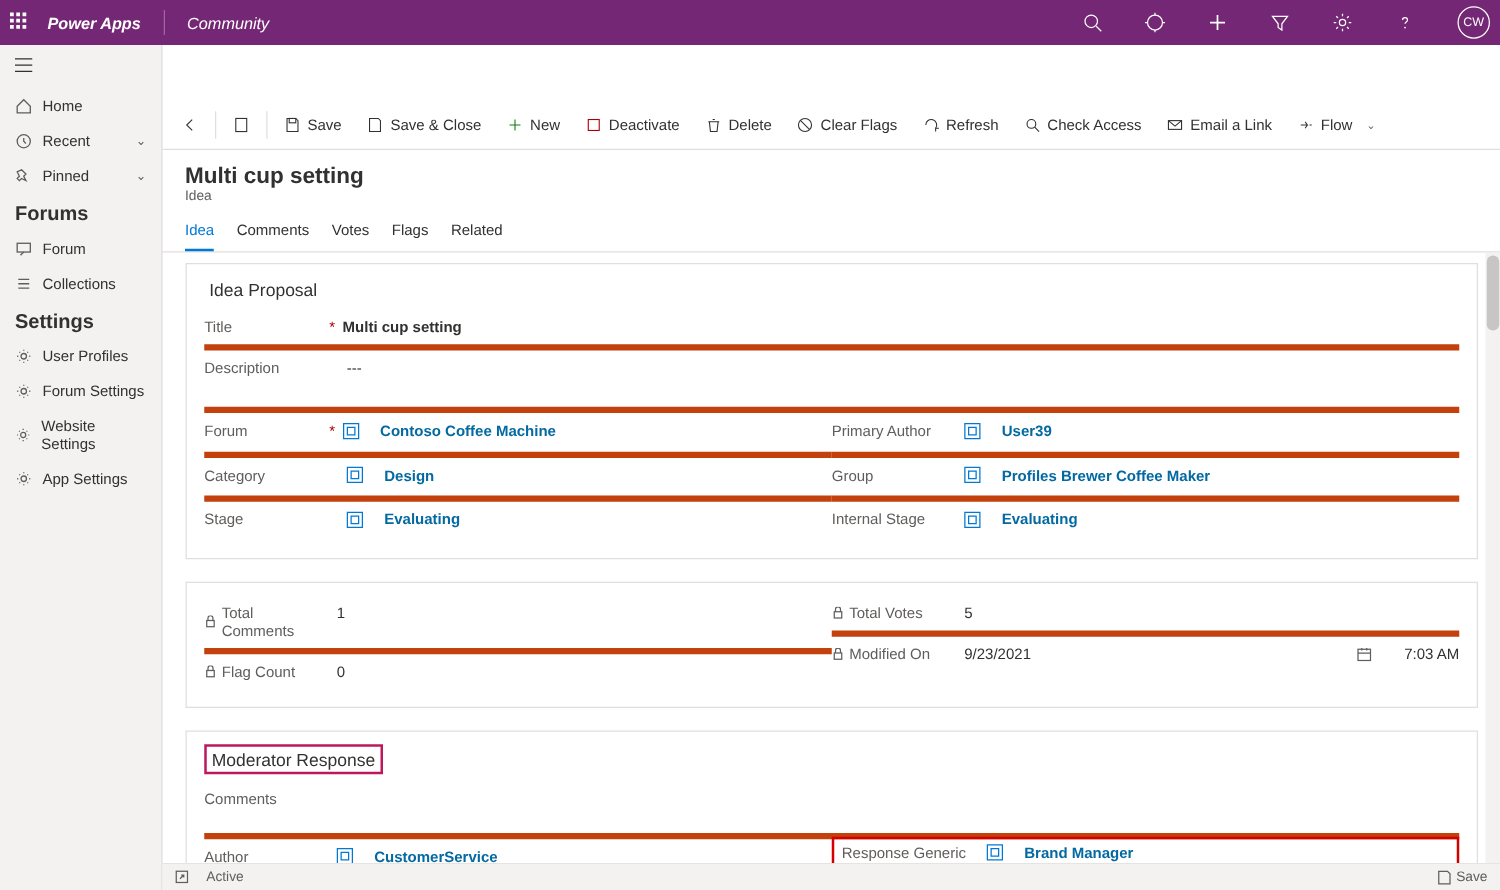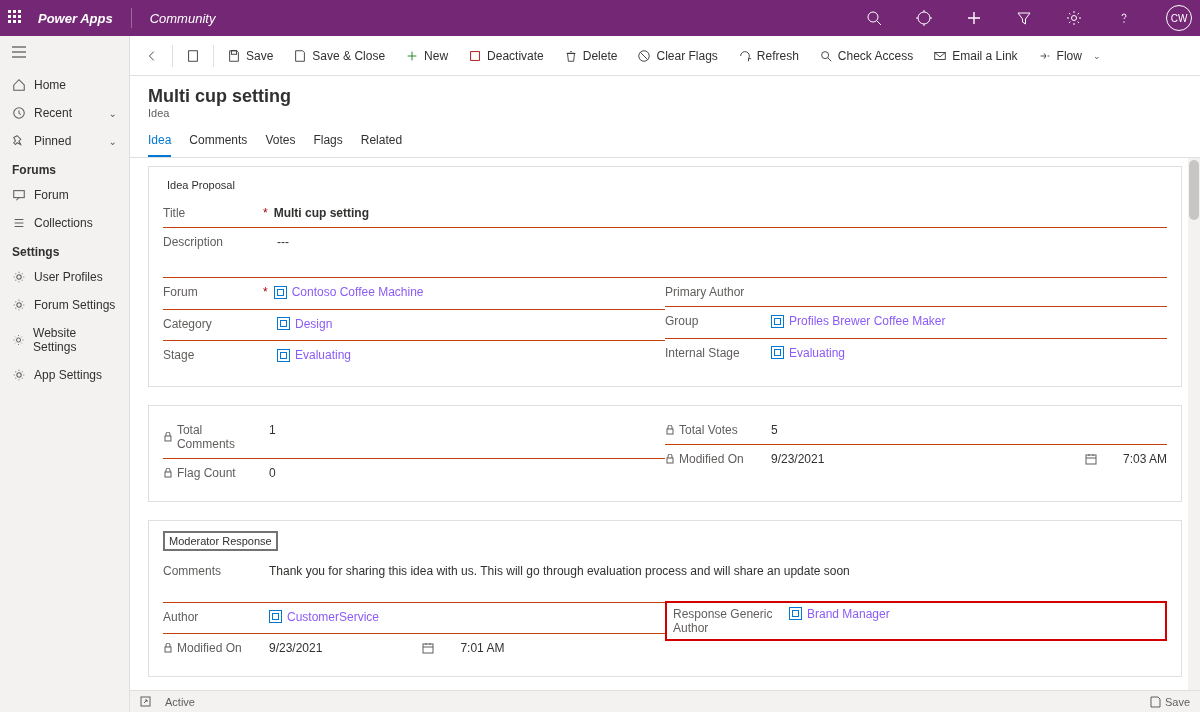--- a/index.html
+++ b/index.html
@@ -17,49 +17,49 @@
 .top-icon { width: 16px; height: 16px; fill: #fff; cursor: pointer; }
 .avatar { width: 26px; height: 26px; border-radius: 50%; border: 1px solid #fff; display: flex; align-items: center; justify-content: center; font-size: 10px; cursor: pointer; }
 
 
 .shell { display: flex; height: 676px; }
 .sidebar { width: 130px; background: #f3f2f1; border-right: 1px solid #e1dfdd; display: flex; flex-direction: column; }
 .hamburger { padding: 10px 12px; cursor: pointer; }
 .nav-item { display: flex; align-items: center; padding: 7px 12px; gap: 8px; cursor: pointer; color: #323130; }
 .nav-item .chev { margin-left: auto; font-size: 10px; color: #605e5c; }
 .nav-icon { width: 14px; height: 14px; fill: none; stroke: #605e5c; stroke-width: 1.2; }
-.nav-group { padding: 8px 12px 4px; font-weight: 600; font-size: 12px; color: #323130; }
-
-.content { flex: 1; display: flex; flex-direction: column; position: relative; }
+.nav-group { padding: 8px 12px 4px; font-weight: 600; font-size: 16px; color: #323130; }
+
+.content { flex: 1; display: flex; flex-direction: column; position: relative; margin-top: 44px; }
 .cmd-bar { height: 40px; border-bottom: 1px solid #e1dfdd; display: flex; align-items: center; padding: 0 6px; gap: 2px; }
 .cmd-btn { display: flex; align-items: center; gap: 5px; padding: 6px 9px; cursor: pointer; font-size: 12px; border-radius: 2px; }
 .cmd-icon { width: 14px; height: 14px; }
 .cmd-sep { width: 1px; height: 22px; background: #e1dfdd; margin: 0 2px; }
 
 .record-header { padding: 10px 18px 0; }
 .record-title { font-size: 18px; font-weight: 600; }
 .record-sub { font-size: 11px; color: #605e5c; }
 
 .tabs { display: flex; gap: 18px; padding: 14px 18px 0; border-bottom: 1px solid #e1dfdd; }
 .tab { padding-bottom: 8px; cursor: pointer; color: #323130; }
 .tab.active { color: #0078d4; border-bottom: 2px solid #0078d4; font-weight: 400; }
 
 .form-area { flex: 1; overflow-y: auto; padding: 8px 18px 8px 8px; background: #fff; position: relative; }
 .panel { border: 1px solid #e1dfdd; margin: 0 0 18px 10px; padding: 10px 14px 14px; }
-.panel-title { font-size: 11px; color: #323130; margin-bottom: 6px; padding: 2px 4px; display: inline-block; }
-.high { border: 2px solid #737373; }
+.panel-title { font-size: 14px; color: #323130; margin-bottom: 6px; padding: 2px 4px; display: inline-block; }
+.high { border: 2px solid #be185d; }
 
 .row2 { display: flex; }
 .col { flex: 1; }
-.field { display: flex; align-items: flex-start; padding: 7px 0; border-bottom: 1px solid #c2410c; }
+.field { display: flex; align-items: flex-start; padding: 7px 0; border-bottom: 5px solid #c2410c; }
 .field:last-child { border-bottom: none; }
 .label { width: 100px; color: #605e5c; font-size: 12px; display: flex; align-items: center; gap: 4px; }
 .req { color: #a80000; }
 .value { flex: 1; padding-left: 6px; font-size: 12px; }
-.lookup { color: #8b5cf6; font-weight: 400; display: inline-flex; align-items: center; gap: 5px; cursor: pointer; }
+.lookup { color: #0369a1; font-weight: 700; display: inline-flex; align-items: center; gap: 17px; cursor: pointer; }
 .lookup-icon { width: 13px; height: 13px; border: 1px solid #0078d4; display: inline-block; position: relative; }
 .lookup-icon::after { content: ""; position: absolute; inset: 2px; border: 1px solid #0078d4; }
 .bold { font-weight: 600; }
 .lock { width: 10px; height: 10px; }
 .cal-icon { width: 12px; height: 12px; margin-right: 6px; stroke: #605e5c; fill: none; }
 .date-val { display: flex; align-items: center; gap: 20px; }
 
 .status-bar { height: 22px; background: #f3f2f1; border-top: 1px solid #e1dfdd; display: flex; align-items: center; padding: 0 10px; font-size: 11px; color: #605e5c; justify-content: space-between; }
 .status-left { display: flex; gap: 14px; }
 .status-right { display: flex; align-items: center; gap: 4px; cursor: pointer; }
@@ -338,20 +338,24 @@
                     <span class="lookup-icon"></span>
                     <span>Evaluating</span>
                   </span></div>
             </div>
           </div>
           <div class="col">
             <div class="field">
               <div class="label">
                   <span>Primary Author</span>
                 </div>
+              <div class="value"><span class="lookup">
+                    <span class="lookup-icon"></span>
+                    <span>User39</span>
+                  </span></div>
             </div>
             <div class="field">
               <div class="label">
                   <span>Group</span>
                 </div>
               <div class="value"><span class="lookup">
                     <span class="lookup-icon"></span>
                     <span>Profiles Brewer Coffee Maker</span>
                   </span></div>
             </div>
@@ -424,21 +428,20 @@
           </div>
         </div>
       </div>
 
       <div class="panel" style="position:relative;">
         <div class="panel-title high">Moderator Response</div>
         <div class="field" style="min-height:46px;">
           <div class="label">
               <span>Comments</span>
             </div>
-          <div class="value">Thank you for sharing this idea with us. This will go through evaluation process and will share an update soon</div>
         </div>
         <div class="row2">
           <div class="col">
             <div class="field">
               <div class="label">
                   <span>Author</span>
                 </div>
               <div class="value"><span class="lookup">
                     <span class="lookup-icon"></span>
                     <span>CustomerService</span>

